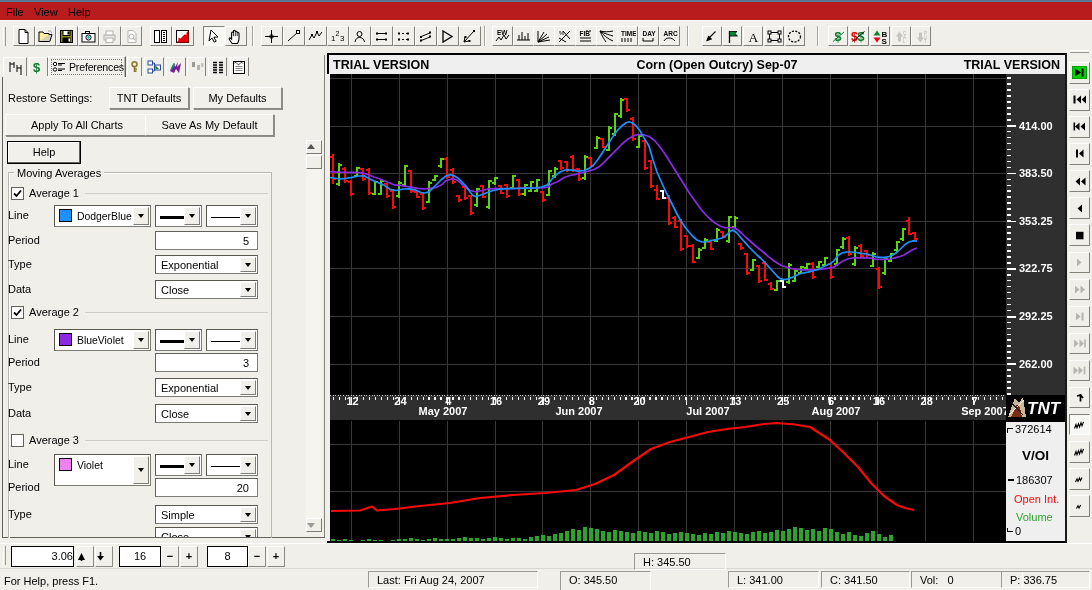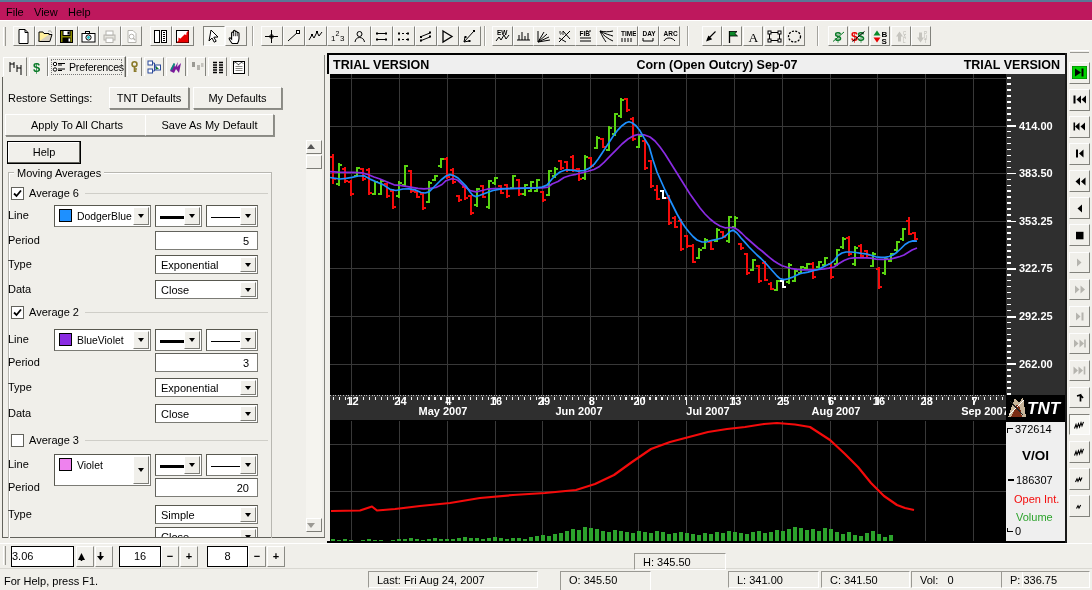--- a/index.html
+++ b/index.html
@@ -11,21 +11,21 @@
 .grip{position:absolute;width:3px;border-left:1px solid #fff;border-right:1px solid #9a9993;background:#e6e5df}
 .push{position:absolute;background:#f1f0eb;border:1px solid #8a8a84;border-top-color:#fff;border-left-color:#fff;box-shadow:1px 1px 0 #8f8f89;text-align:center;color:#000}
 .field{position:absolute;background:#fff;border:1px solid #7d7d77;border-top-color:#62625c;border-left-color:#62625c}
 .combo{position:absolute;background:#fff;border:1px solid #7b7b75;border-top-color:#58584f;border-left-color:#58584f}
 .combo .da{position:absolute;right:1px;top:1px;bottom:1px;width:16px;background:#f0efea;border-top:1px solid #fff;border-left:1px solid #fff;border-right:1px solid #7d7d77;border-bottom:1px solid #7d7d77;display:flex;align-items:center;justify-content:center}
 .arr{width:0;height:0;border-left:3.5px solid transparent;border-right:3.5px solid transparent;border-top:4px solid #000}
 .lbl{position:absolute;color:#000}
 svg{display:block}
 </style></head><body>
 <div class="abs" style="left:0;top:0;width:1092px;height:2px;background:#5a7896"></div>
-<div class="abs" style="left:0;top:2px;width:1092px;height:19px;background:#be185d;border-bottom:1px solid #fff">
+<div class="abs" style="left:0;top:2px;width:1092px;height:19px;background:#b91c1c;border-bottom:1px solid #fff">
     <span class="abs" style="left:6px;top:4px">File</span>
     <span class="abs" style="left:34px;top:4px">View</span>
     <span class="abs" style="left:68px;top:4px">Help</span>
   </div>
 <div class="abs" style="left:0;top:21px;width:1092px;height:32px;background:#f0efea"></div>
 <div class="tbtn " style="left:13.0px;top:26px;">
     <svg width="17" height="17" viewBox="0 0 17 17">
       <path d="M4 1.5h6l3 3v11H4z" fill="#fff" stroke="#000"></path>
       <path d="M10 1.5v3h3" fill="none" stroke="#000"></path>
     </svg>
@@ -371,21 +371,21 @@
     </svg>
   </div>
 <div class="abs" style="left:8px;top:172px;width:264px;height:366px;border:1px solid #b8b7b1;border-bottom:none;box-shadow:inset 1px 1px 0 #fff"></div>
 <div class="lbl" style="left:14px;top:167px;background:#f0efea;padding:0 3px">Moving Averages</div>
 <div class="abs" style="left:11px;top:187px">
     <svg width="13" height="13" viewBox="0 0 13 13">
       <rect x="0.5" y="0.5" width="12" height="12" fill="#fff" stroke="#62625c"></rect>
       <path d="M3 6.5 5.5 9 10 3.5" stroke="#000" stroke-width="1.8" fill="none"></path>
     </svg>
   </div>
-<div class="lbl" style="left:29px;top:187px">Average 6</div>
+<div class="lbl" style="left:29px;top:187px">Average 1</div>
 <div class="abs" style="left:85px;top:193px;width:183px;height:1px;background:#cfcec8"></div>
 <div class="lbl" style="left:8px;top:209px">Line</div>
 <div class="combo" style="left:54px;top:205px;width:97px;height:22px">
     <div class="abs" style="left:4px;top:3px;width:13px;height:13px;background:#1E90FF;border:1px solid #000"></div>
     <span class="abs" style="left:22px;top:4.5px;font-size:10.4px">DodgerBlue</span>
     <div class="da">
       <div class="arr"></div>
     </div>
   </div>
 <div class="combo" style="left:155px;top:205px;width:47px;height:22px">
@@ -793,21 +793,21 @@
       <path d="M3.5 10 5 6.8l1 2.6 1.5-3.4 1 2.6L10 5.4" stroke="#000" stroke-width="1.1" fill="none"></path>
     </svg>
   </div>
 <div class="tbtn" style="left:1069px;top:495.1px;width:21px;height:21.5px">
     <svg width="15" height="13" viewBox="0 0 15 13">
       <path d="M4.5 9.5 6 6.8l1 2.2 1.7-3" stroke="#000" stroke-width="1.1" fill="none"></path>
     </svg>
   </div>
 <div class="abs" style="left:0;top:543px;width:1092px;height:25px;background:#f0efea;border-top:1px solid #fff"></div>
 <div class="grip" style="left:3px;top:546px;height:19px"></div>
-<div class="abs" style="left:11px;top:546px;width:63px;height:21px;background:#fff;border:1px solid #000;text-align:left;line-height:19px">3.06</div>
+<div class="abs" style="left:11px;top:546px;width:63px;height:21px;background:#fff;border:1px solid #000;text-align:right;line-height:19px">3.06</div>
 <div class="push" style="left:76px;top:546px;width:18px;height:21px;box-shadow:none">
     <svg width="9" height="9" viewBox="0 0 9 9" style="margin-top:5px">
       <path d="M1 8h7L4.5 1z" fill="#000"></path>
       <rect x="3.7" y="5" width="1.6" height="4" fill="#000"></rect>
     </svg>
   </div>
 <div class="push" style="left:95px;top:546px;width:18px;height:21px;box-shadow:none">
     <svg width="9" height="9" viewBox="0 0 9 9" style="margin-top:5px">
       <path d="M1 4h7L4.5 8.5z" fill="#000"></path>
       <rect x="3.7" y="0" width="1.6" height="4" fill="#000"></rect>

